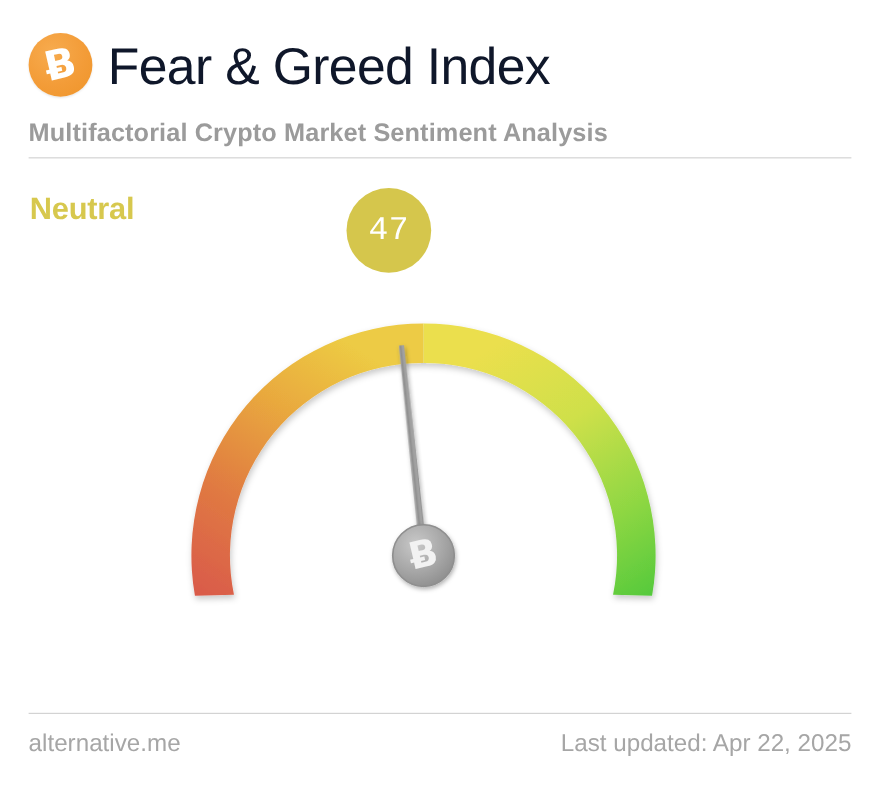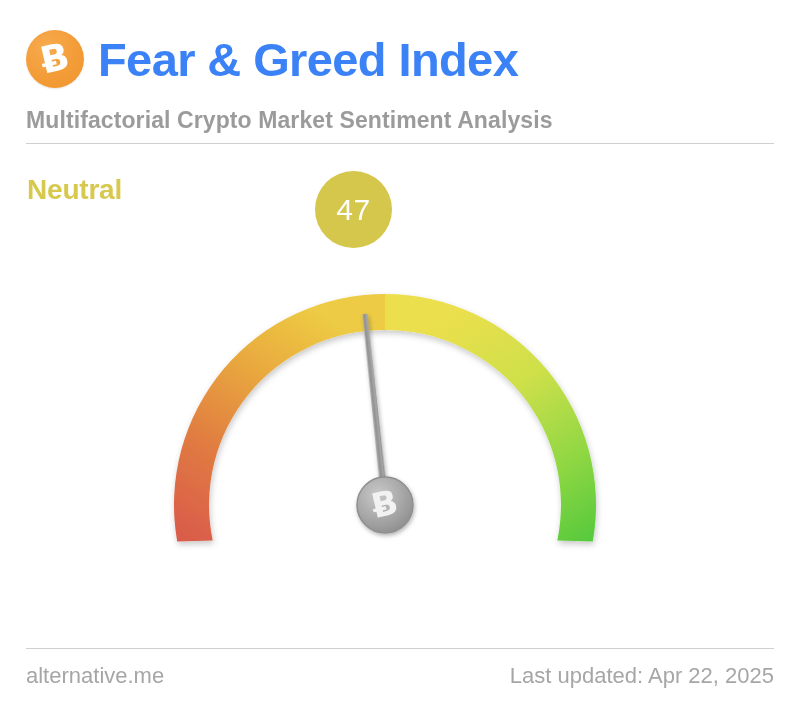--- a/index.html
+++ b/index.html
@@ -57,22 +57,22 @@
     font-family: "DejaVu Sans", sans-serif;
     font-size: 37px;
     font-weight: bold;
     line-height: 1;
     transform: rotate(-13deg);
     padding-bottom: 2px;
   }
 
   .page-title {
     font-size: 47px;
-    font-weight: bold;
-    color: #3b82f6;
+    font-weight: normal;
+    color: #0f172a;
     letter-spacing: -0.6px;
     line-height: 1;
     white-space: nowrap;
   }
 
   .page-subtitle {
     margin-top: 15px;
     font-size: 23px;
     color: #9b9b9b;
     font-weight: bold;
@@ -170,21 +170,21 @@
     </div>
     <div class="page-subtitle">Multifactorial Crypto Market Sentiment Analysis</div>
   </div>
 
   <div class="divider divider-top"></div>
 
   <div class="status-block">
     <div class="status-label" style="color: rgb(215, 200, 78);">Neutral</div>
   </div>
 
-  <div class="value-badge" style="background: rgb(213, 198, 76); color: rgb(255, 255, 255);">47</div>
+  <div class="value-badge" style="background: rgb(213, 198, 76); color: rgb(255, 255, 255); font-family: Liberation Mono, monospace;">47</div>
 
   <div class="gauge-wrap">
     <svg class="gauge-svg" width="800" height="380" viewBox="0 0 800 380">
       <defs>
         <linearGradient id="arcGrad" x1="0" y1="0" x2="1" y2="0">
           <stop offset="0%" stop-color="#d9594a"></stop>
           <stop offset="14%" stop-color="#de6a45"></stop>
           <stop offset="30%" stop-color="#e89a3c"></stop>
           <stop offset="44%" stop-color="#edc342"></stop>
           <stop offset="52%" stop-color="#ebdf4d"></stop>

